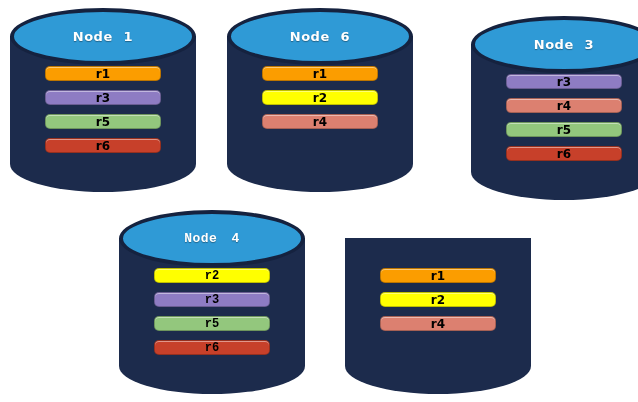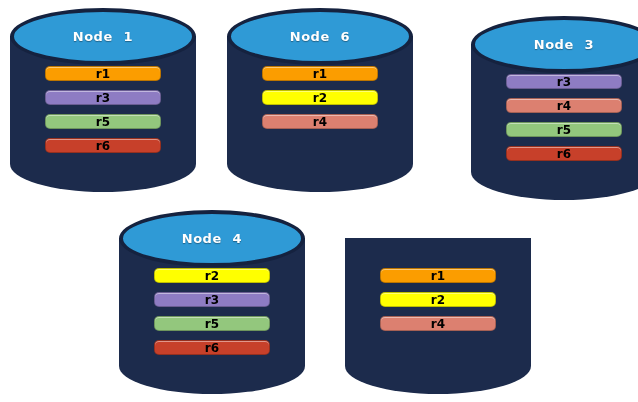--- a/index.html
+++ b/index.html
@@ -24,21 +24,21 @@
   }
   .cylinder{
     position:absolute;
     width:186px;
     height:184px;
   }
   
   .pos-0{left:10px;  top:8px;}
   .pos-1{left:227px; top:8px;}
   .pos-2{left:436px; top:16px;margin-left:35px;}
-  .pos-3{left:119px; top:210px;}
+  .pos-3{left:119px; top:210px;font-family:Liberation Mono, monospace;}
   .pos-4{left:345px; top:210px;}
 
   .cyl-body{
     position:absolute;
     left:0; right:0;
     top:28px; bottom:0;
     background:var(--navy);
     border-radius:0 0 50% 50% / 0 0 28px 28px;
   }
   .cyl-top{

